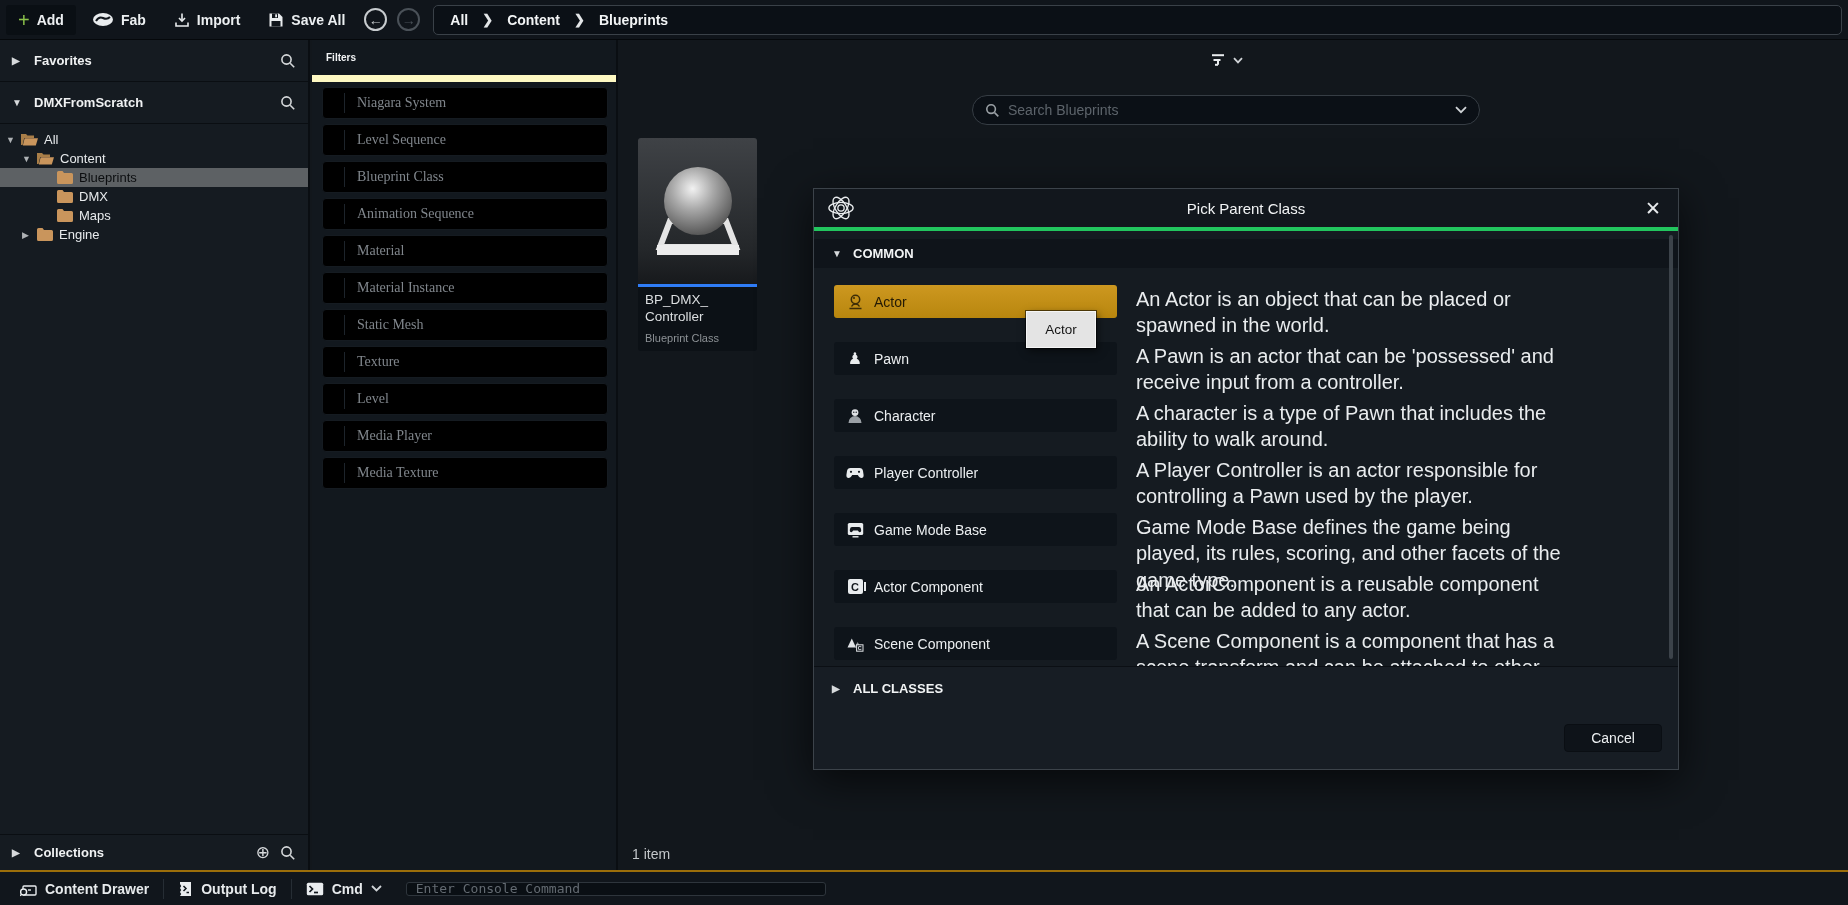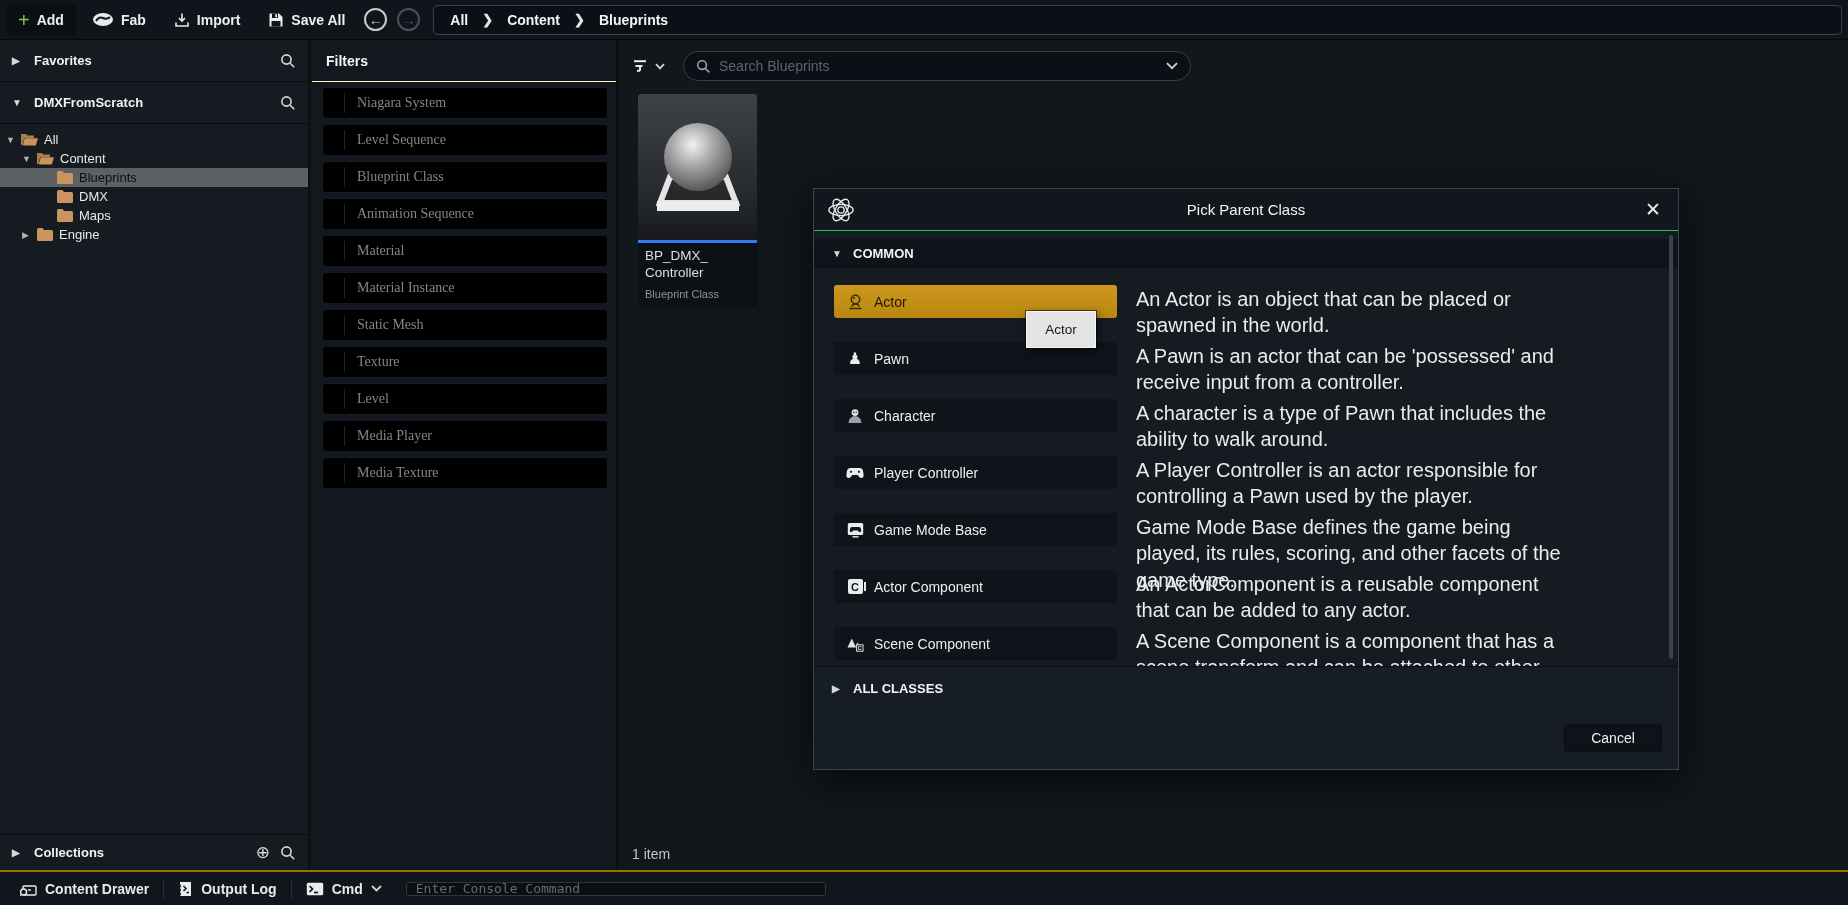--- a/index.html
+++ b/index.html
@@ -75,36 +75,36 @@
     border-top:1px solid #0a0e12; background:#151b21;
     display:flex; align-items:center; gap:10px; padding:0 12px;
     font-size:13px; font-weight:700; color:#f0f2f3; cursor:pointer;
   }
   .collections-row .grow { flex:1; }
   .plus-circle { font-size:17px; color:#d6d9db; font-weight:400; cursor:pointer; }
 
   
   .filters-title {
     height:42px; display:flex; align-items:center; padding:0 14px;
-    font-size:14px; font-weight:700; color:#f2f4f5;
-    border-bottom:1px solid #fef9c3; background:#12181e;
+    font-size:10px; font-weight:700; color:#f2f4f5;
+    border-bottom:7px solid #fef9c3; background:#12181e;
   }
   .filter-pill {
     margin:5px 8px 0 10px; height:32px; background:#000000;
     border:1px solid #151b21; border-radius:4px;
     display:flex; align-items:center; color:#80868c; font-size:14px;
     cursor:pointer; position:relative; padding-left:34px;font-family:Liberation Serif, serif;
   }
   .filter-pill::before {
     content:""; position:absolute; left:21px; top:5px; bottom:5px;
     width:1px; background:#1d242b;
   }
 
   
-  .search-row { display:flex; align-items:center; gap:16px; padding:11px 26px 10px 12px; }
+  .search-row { display:flex; align-items:center; gap:26px; padding:11px 26px 10px 12px;flex-direction:column; }
   .funnel-btn { display:flex; align-items:center; gap:5px; cursor:pointer; padding:2px; }
   .search-input-wrap {
     width:508px; height:30px; background:#0b1016; border:1px solid #363d44;
     border-radius:15px; display:flex; align-items:center; gap:8px; padding:0 12px;
   }
   .search-input-wrap input {
     flex:1; background:transparent; border:none; outline:none;
     color:#cfd3d6; font-size:14px; font-family:"Liberation Sans", sans-serif;
   }
   .search-input-wrap input::placeholder { color:#5d646b; }
@@ -124,21 +124,21 @@
   }
 
   
   .dialog {
     position:absolute; left:813px; top:148px; width:866px; height:582px;
     background:#151b21; border:1px solid #3c434a;
     box-shadow:0 10px 40px rgba(0,0,0,.65); z-index:5;
   }
   .dlg-header {
     height:42px; background:#12171d; display:flex; align-items:center;
-    padding:0 12px; border-bottom:1px solid #22c55e;
+    padding:0 12px; border-bottom:4px solid #22c55e;
   }
   .dlg-title {
     position:absolute; left:0; right:0; text-align:center;
     font-size:15px; color:#f2f4f5; pointer-events:none;
   }
   .dlg-close {
     margin-left:auto; font-size:19px; color:#e8ebed; cursor:pointer;
     width:26px; text-align:center; z-index:2;
   }
   .common-row {

